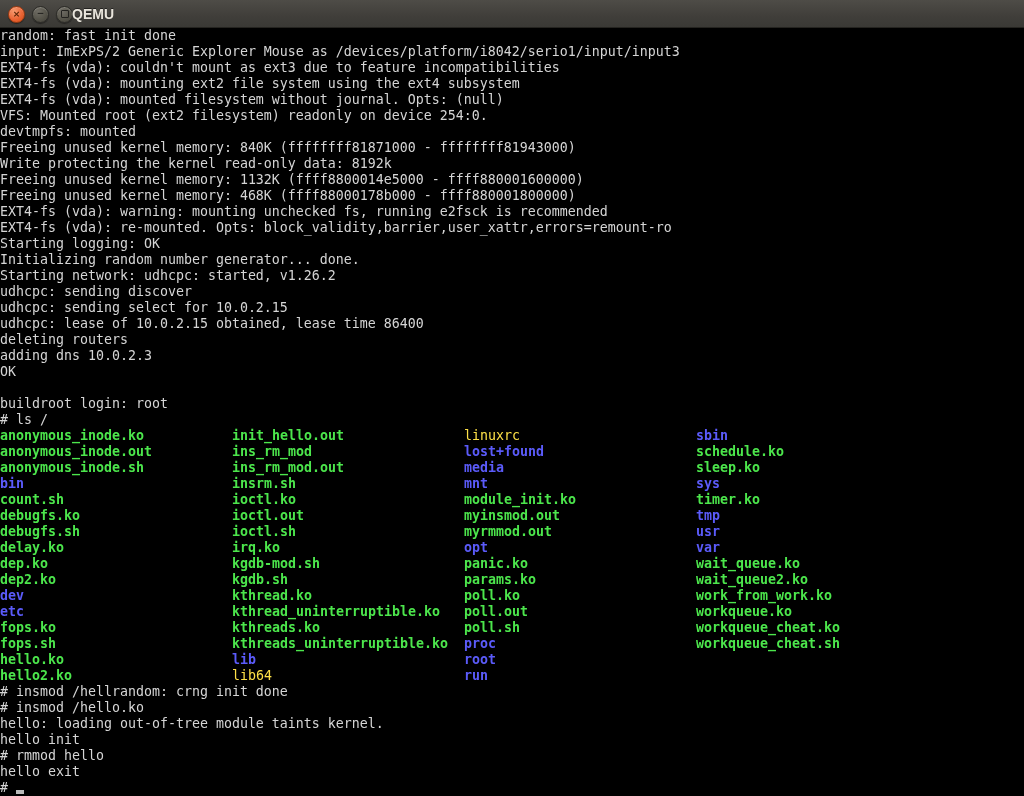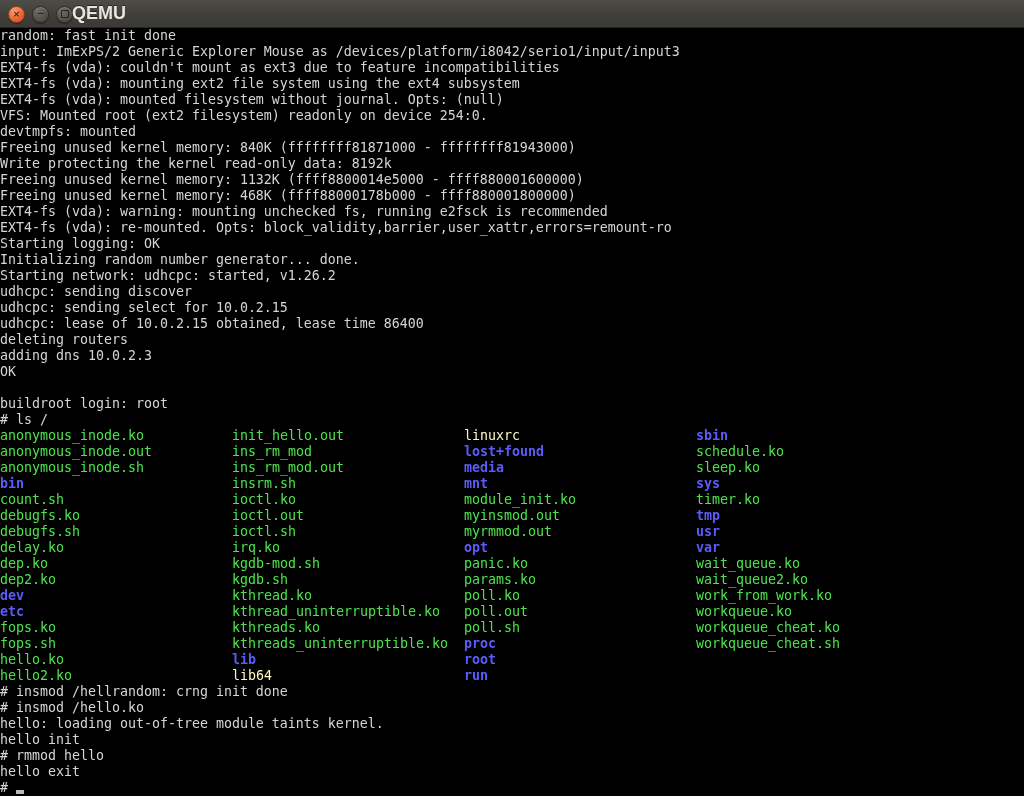--- a/index.html
+++ b/index.html
@@ -61,21 +61,21 @@
     border-radius: 1px;
   }
   .title-text {
     position: absolute;
     left: 72px;
     top: 0;
     height: 27px;
     display: flex;
     align-items: center;
     font-family: "Liberation Sans", sans-serif;
-    font-size: 18px;
+    font-size: 14px;
     font-weight: bold;
     color: #e9e5dc;
     text-shadow: 0 -1px 0 rgba(0,0,0,0.5);
   }
   
   .screen {
     position: absolute;
     top: 28px;
     left: 0;
     width: 1024px;
@@ -88,23 +88,23 @@
     color: #d5d5d5;
     overflow: hidden;
   }
   .line { height: 16px; }
   .ls-cell {
     display: inline-block;
     width: 232px;
     vertical-align: top;
   }
   .c-fg    { color: #d5d5d5; }
-  .c-green { color: #4ce64c; }
+  .c-green { color: #4ce64c; font-weight: bold; }
   .c-blue  { color: #5b5bfa; font-weight: bold; }
-  .c-cyan  { color: #fef9c3; }
+  .c-cyan  { color: #fde047; }
   .cursor {
     display: inline-block;
     width: 8px;
     height: 4px;
     background: #b9b9b9;
     vertical-align: baseline;
     position: relative;
     top: 2px;
   }
 </style>

